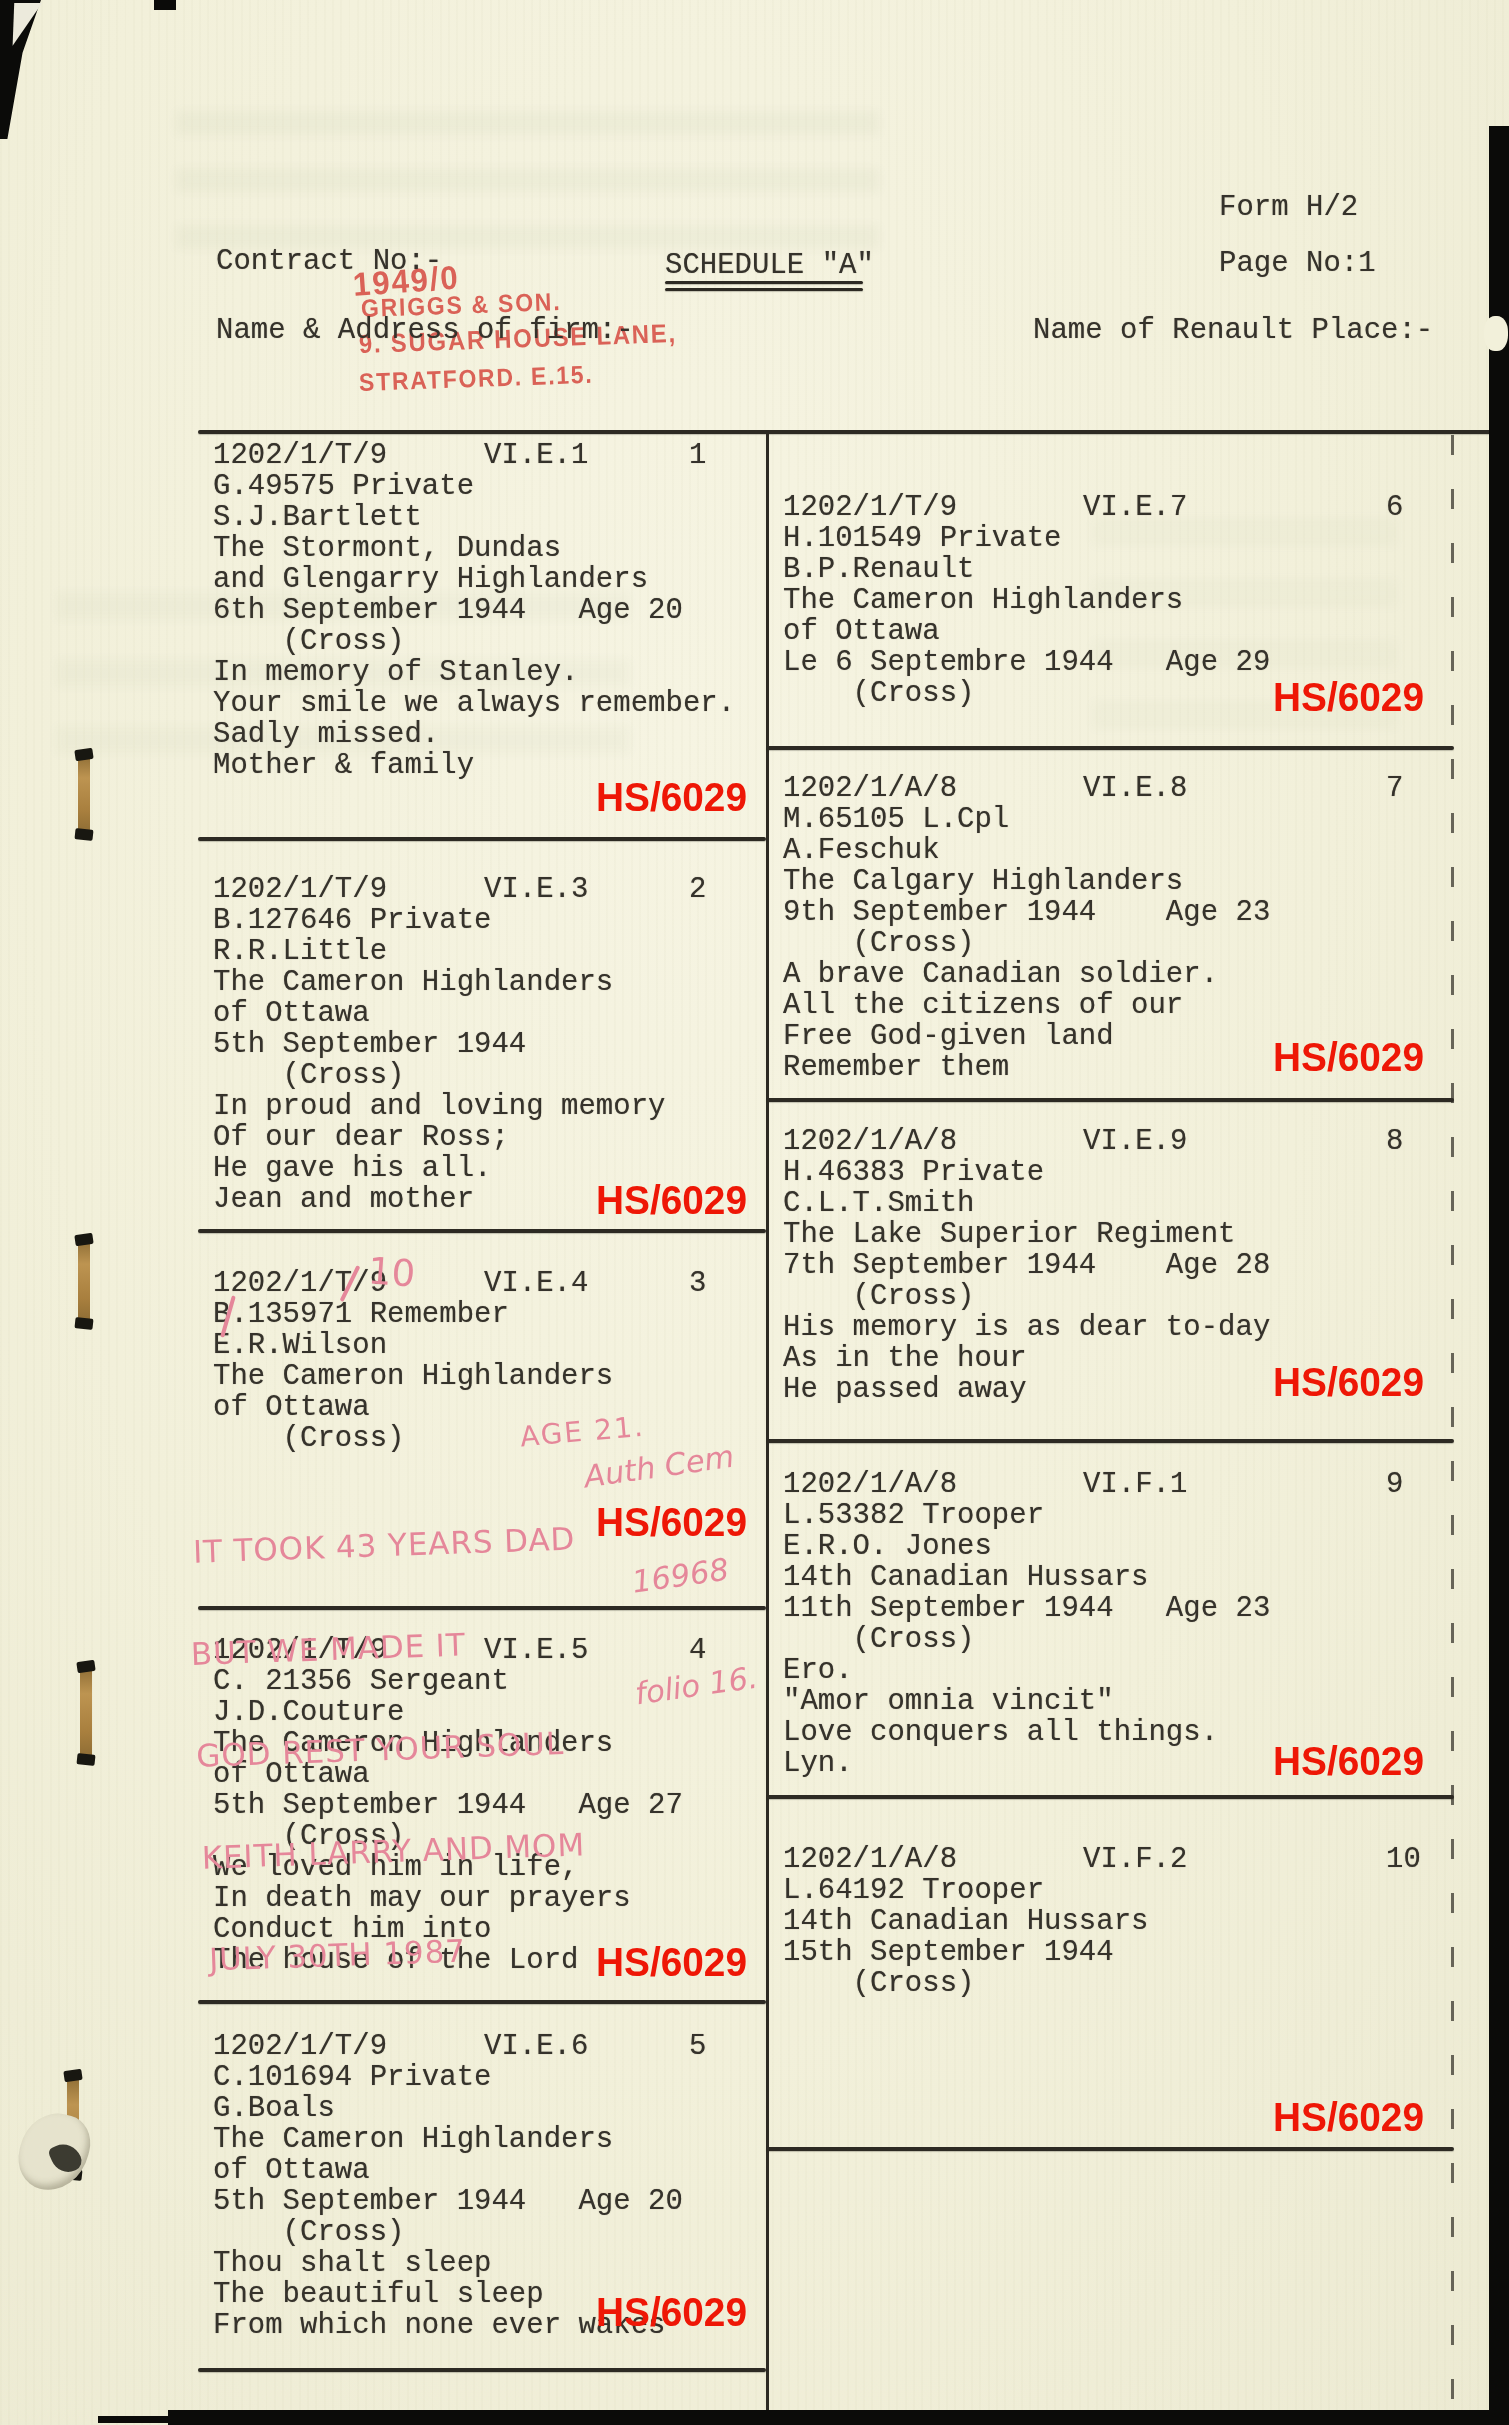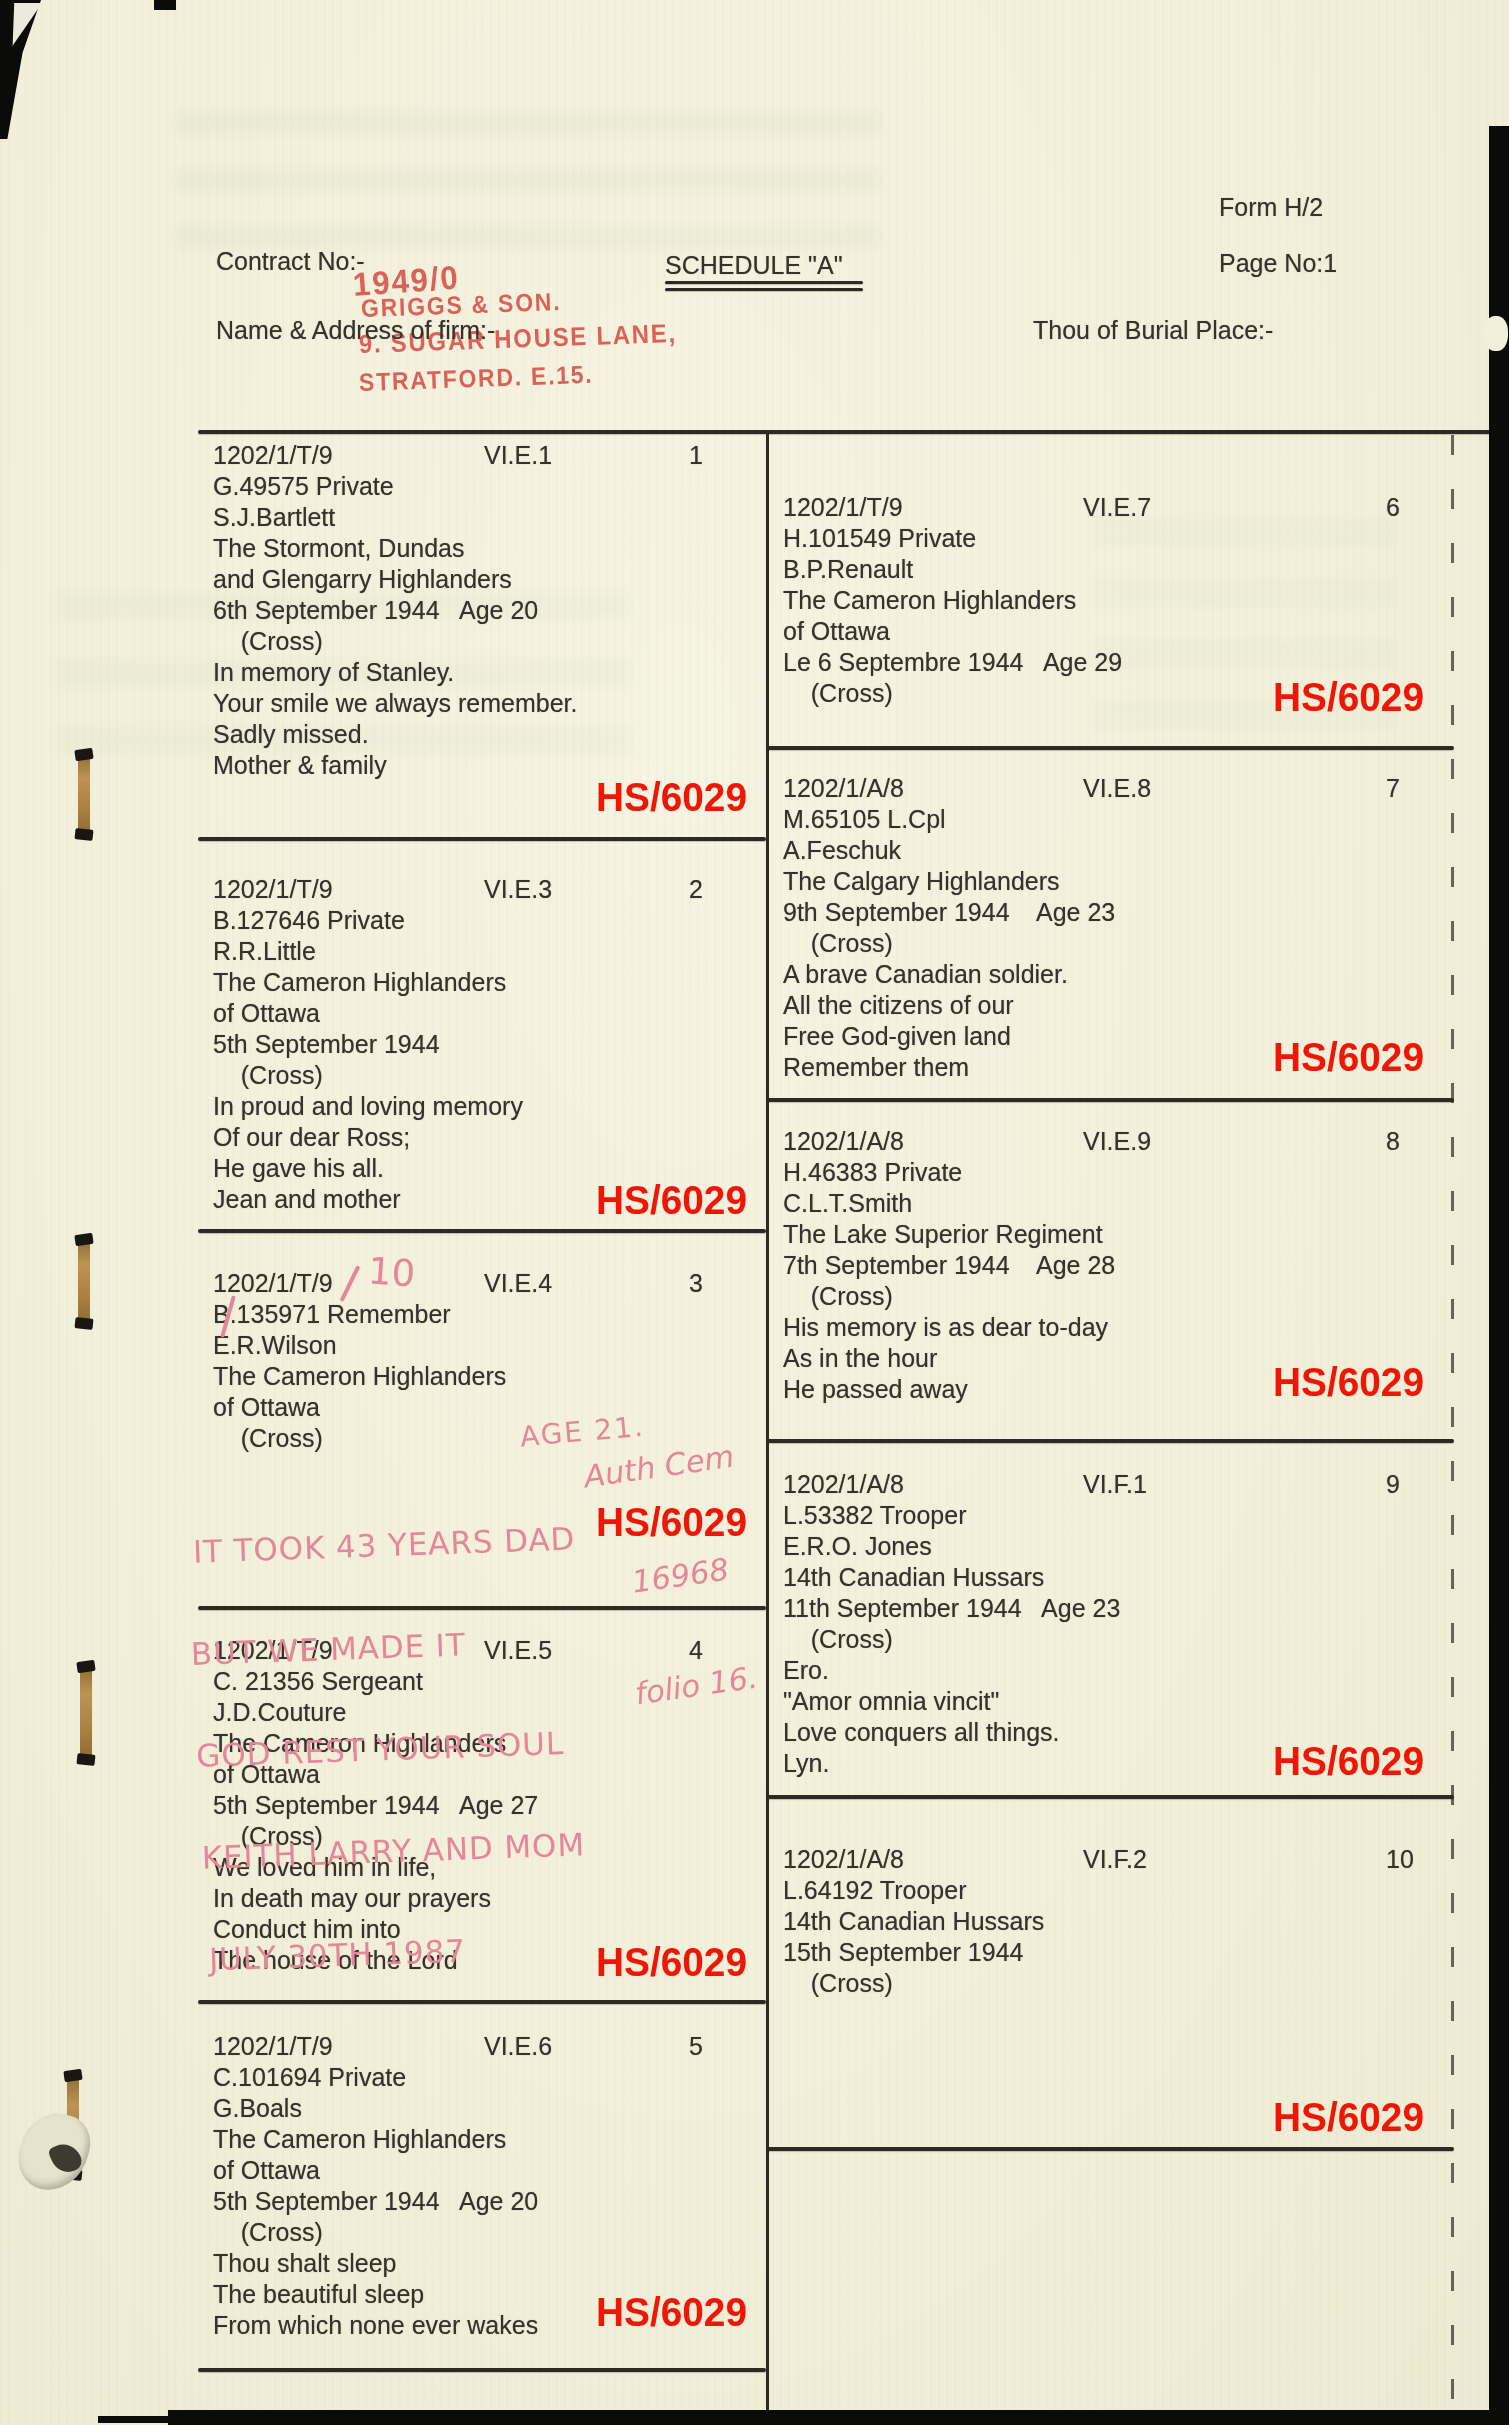--- a/index.html
+++ b/index.html
@@ -4,22 +4,22 @@
 <style>
   html,body{margin:0;padding:0;background:#6b6b60;}
   #page{
     position:relative;width:1510px;height:2426px;overflow:hidden;
     background:
       repeating-linear-gradient(90deg, rgba(180,178,140,.05) 0 1.9px, rgba(0,0,0,0) 1.9px 8.3px),
       radial-gradient(ellipse at 45% 30%, #f6f4e2 0%, #f2f0da 55%, #ecead2 100%);
     font-family:"Liberation Mono","DejaVu Sans Mono",monospace;
   }
   .typed{
-    position:absolute;font-family:Liberation Sans, sans-serif;
-    font-size:25px;line-height:31px;color:#35322b;white-space:pre;
+    position:absolute;font-family:Liberation Mono, monospace;
+    font-size:29px;line-height:31px;color:#35322b;white-space:pre;
     text-shadow:0 0 0.9px rgba(52,46,36,.5);z-index:6;
   }
   .entry{z-index:6;}
   .entry .row1{position:relative;height:31px;}
   .entry .row1 .grave{position:absolute;top:0;}
   .entry .row1 .num{position:absolute;top:0;}
   .hline{position:absolute;height:3.7px;background:#2d2a23;border-radius:1.9px;z-index:5;box-shadow:0 0.9px 0.9px rgba(45,42,35,.25);}
   .vline{position:absolute;width:2.8px;background:#2d2a23;z-index:5;}
   .dashline{
     position:absolute;width:2.8px;z-index:4;opacity:.75;
@@ -57,21 +57,21 @@
   <div class="bleed" style="left:56px;top:592px;width:574px;height:176px;background:repeating-linear-gradient(180deg,rgba(150,165,130,.12) 0 28px,rgba(0,0,0,0) 28px 67px);"></div>
   <div class="bleed" style="left:1092px;top:518px;width:305px;height:241px;background:repeating-linear-gradient(180deg,rgba(150,165,130,.10) 0 28px,rgba(0,0,0,0) 28px 61px);"></div>
 
   <div class="typed" style="left:1219px;top:192px;">Form H/2</div>
   <div class="typed" style="left:216px;top:246px;">Contract No:-</div>
   <div class="typed" style="left:665px;top:250px;">SCHEDULE "A"</div>
   <div class="hline" id="schedule-underline-1" style="left:665px;top:281px;width:198px;"></div>
   <div class="hline" id="schedule-underline-2" style="left:665px;top:288px;width:198px;"></div>
   <div class="typed" style="left:1219px;top:248px;">Page No:1</div>
   <div class="typed" style="left:216px;top:315px;">Name &amp; Address of firm:-</div>
-  <div class="typed" style="left:1033px;top:315px;">Thou of Burial Place:-</div>
+  <div class="typed" style="left:1033px;top:315px;">Name of Renault Place:-</div>
 
   <div class="firm-stamp" style="left: 353px; top: 266px; font-size: 33px; transform: rotate(-4deg) scaleX(0.95); color: rgb(216, 86, 76);">1949/0</div>
   <div class="firm-stamp" style="left: 361px; top: 294px; font-size: 25px; color: rgb(216, 86, 76);">GRIGGS &amp; SON.</div>
   <div class="firm-stamp" style="left: 359px; top: 329px; font-size: 26px; color: rgb(216, 86, 76);">9. SUGAR HOUSE LANE,</div>
   <div class="firm-stamp" style="left: 359px; top: 368px; font-size: 25px; color: rgb(216, 86, 76);">STRATFORD. E.15.</div>
 
   <div class="hline" style="left:198px;top:430px;width:1295px;"></div>
   <div class="vline" style="left:766px;top:430px;height:1995px;"></div>
   <div class="dashline" style="left:1451px;top:435px;height:1976px;"></div>
   <div id="separators">

